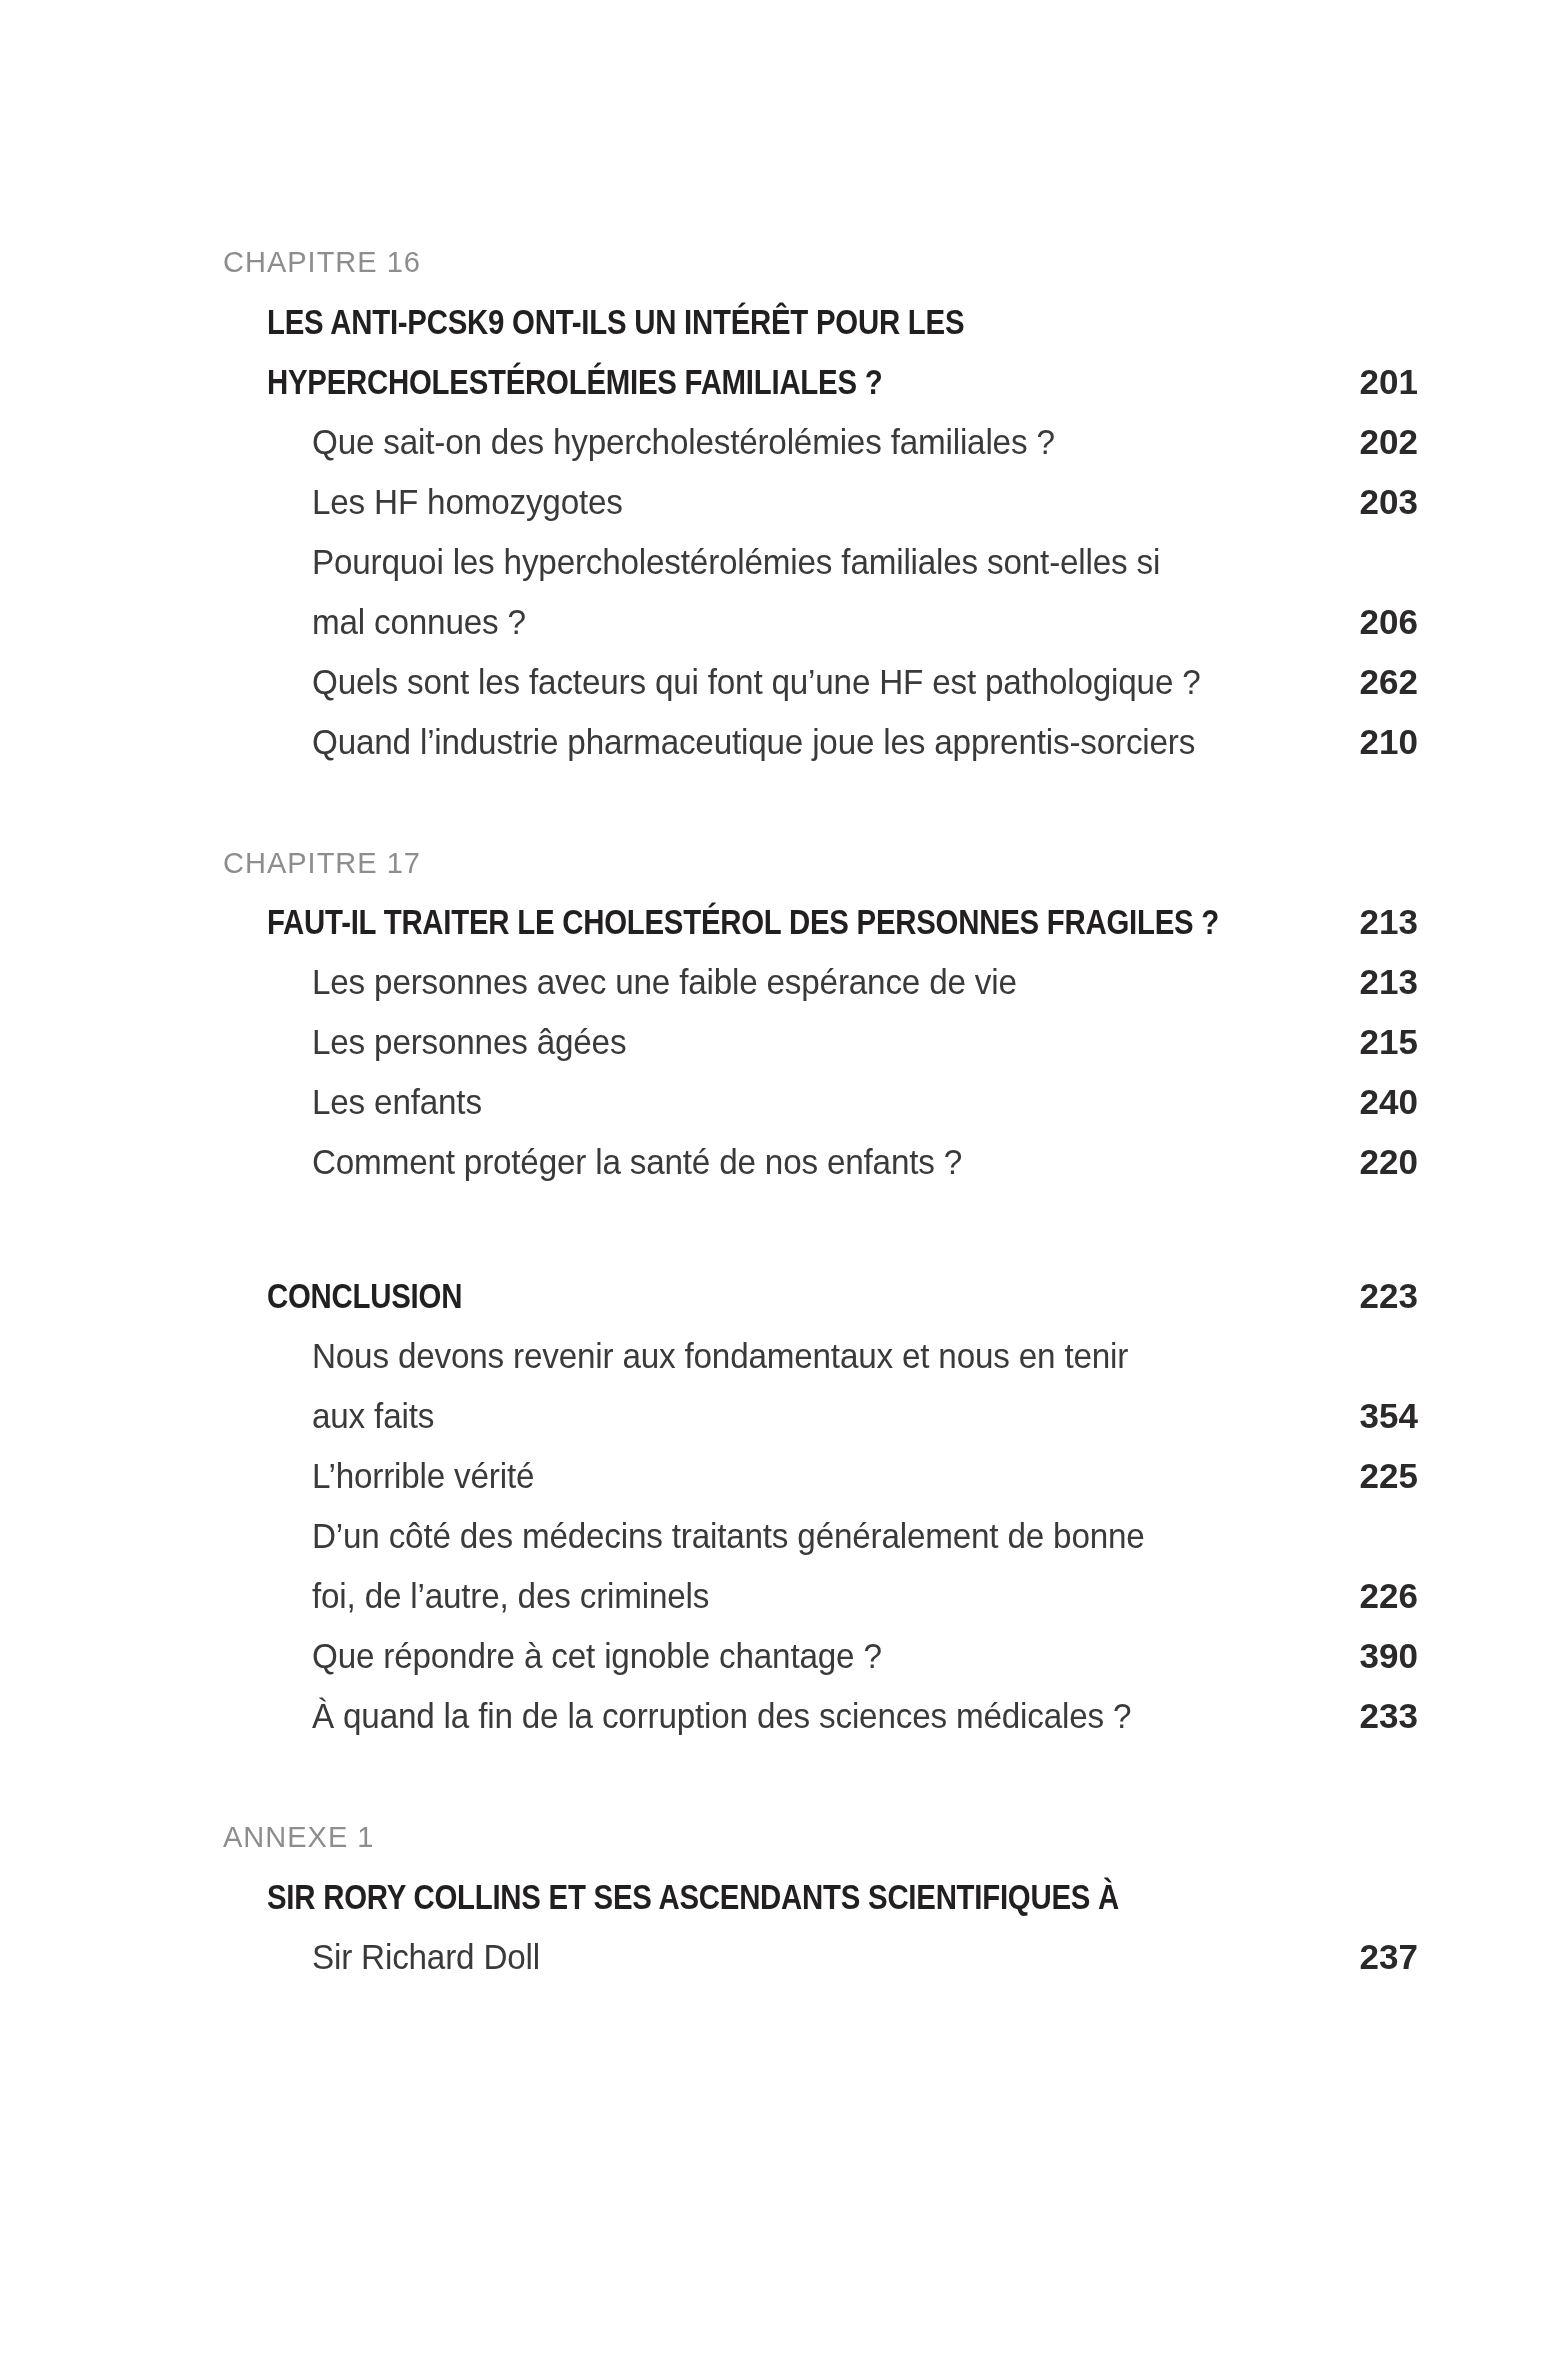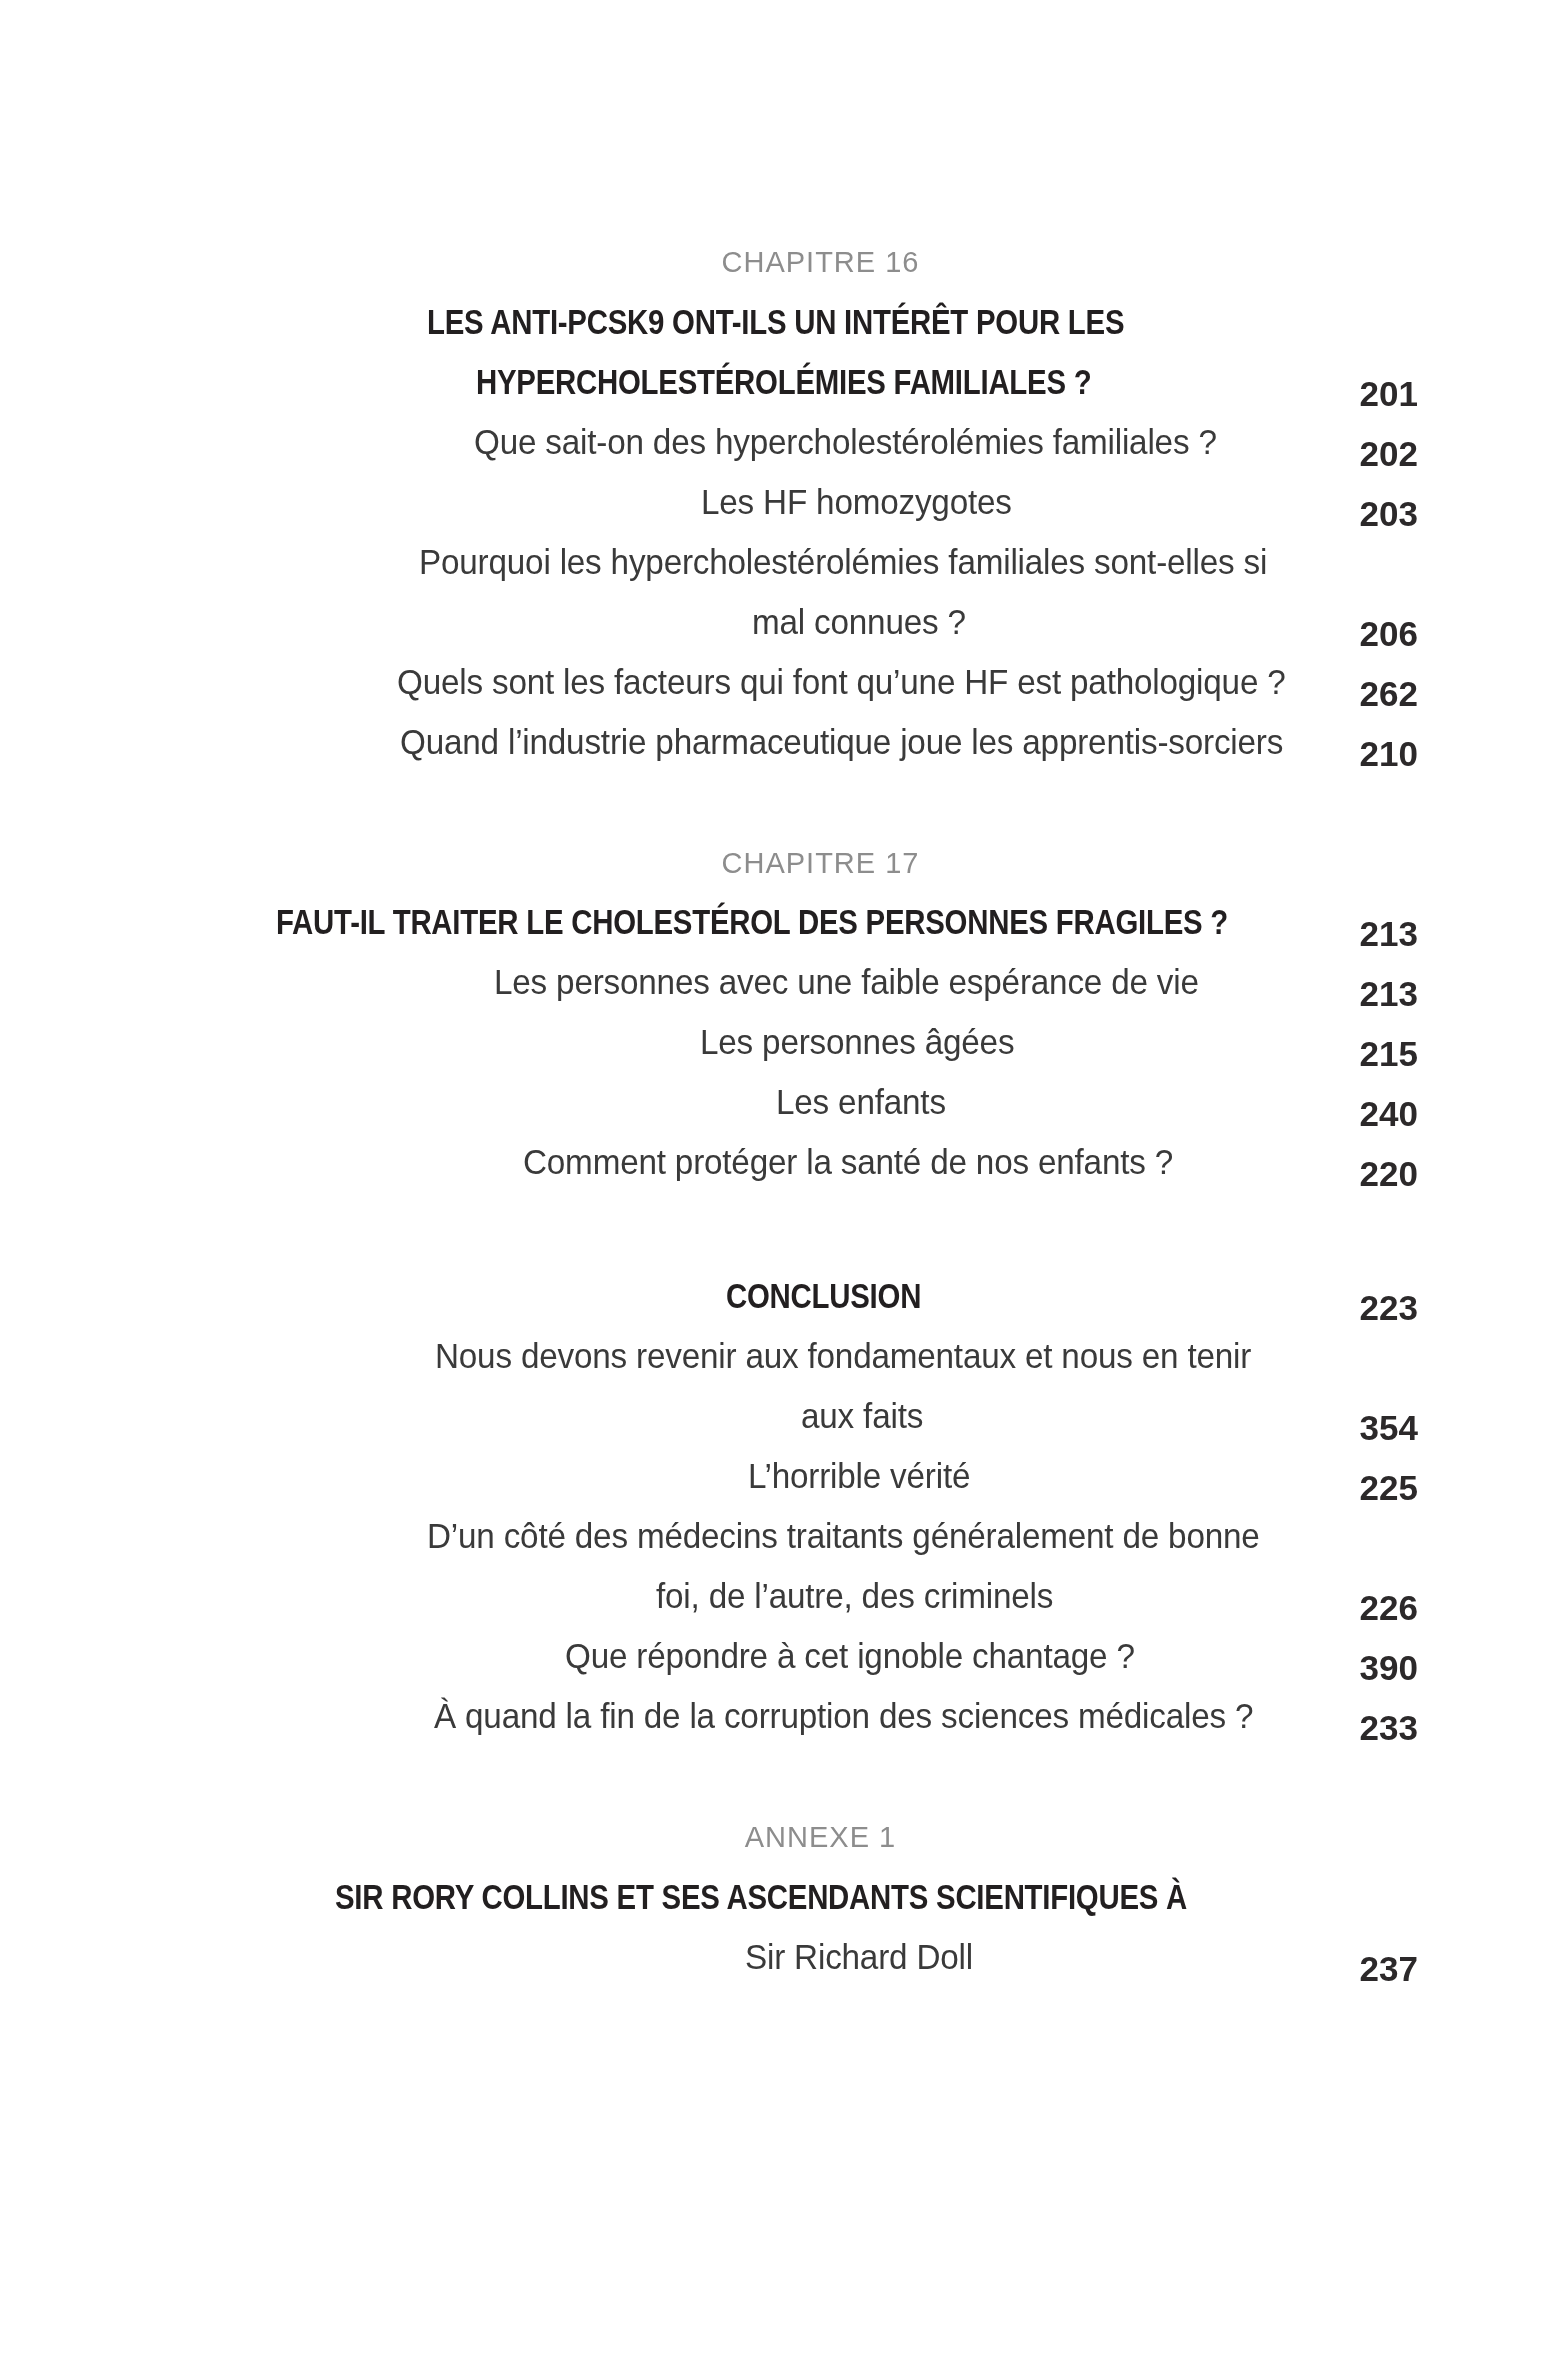--- a/index.html
+++ b/index.html
@@ -12,21 +12,20 @@
     height: 2376px;
     position: relative;
     font-family: "Liberation Sans", "DejaVu Sans", sans-serif;
     -webkit-font-smoothing: antialiased;
   }
   .toc-content {
     position: absolute;
     left: 223px;
     top: 245px;
     width: 1195px;
-    text-align: center;
   }
   .toc-section {
     margin-bottom: 74px;
   }
   .chapter-label {
     font-size: 29px;
     line-height: 35px;
     letter-spacing: 1px;
     color: #8d8d8d;
     margin-bottom: 11.6px;
@@ -58,21 +57,21 @@
     transform: scaleX(0.84);
     letter-spacing: -0.3px;
   }
   .row.item .txt {
     transform: scaleX(0.95);
     letter-spacing: -0.2px;
   }
   .num {
     position: absolute;
     right: 0;
-    top: 12px;
+    top: 0;
     font-size: 35px;
     font-weight: 700;
     letter-spacing: 0;
     color: #2c292a;
   }
 </style>
 </head>
 <body>
 
 <main class="toc-content">

